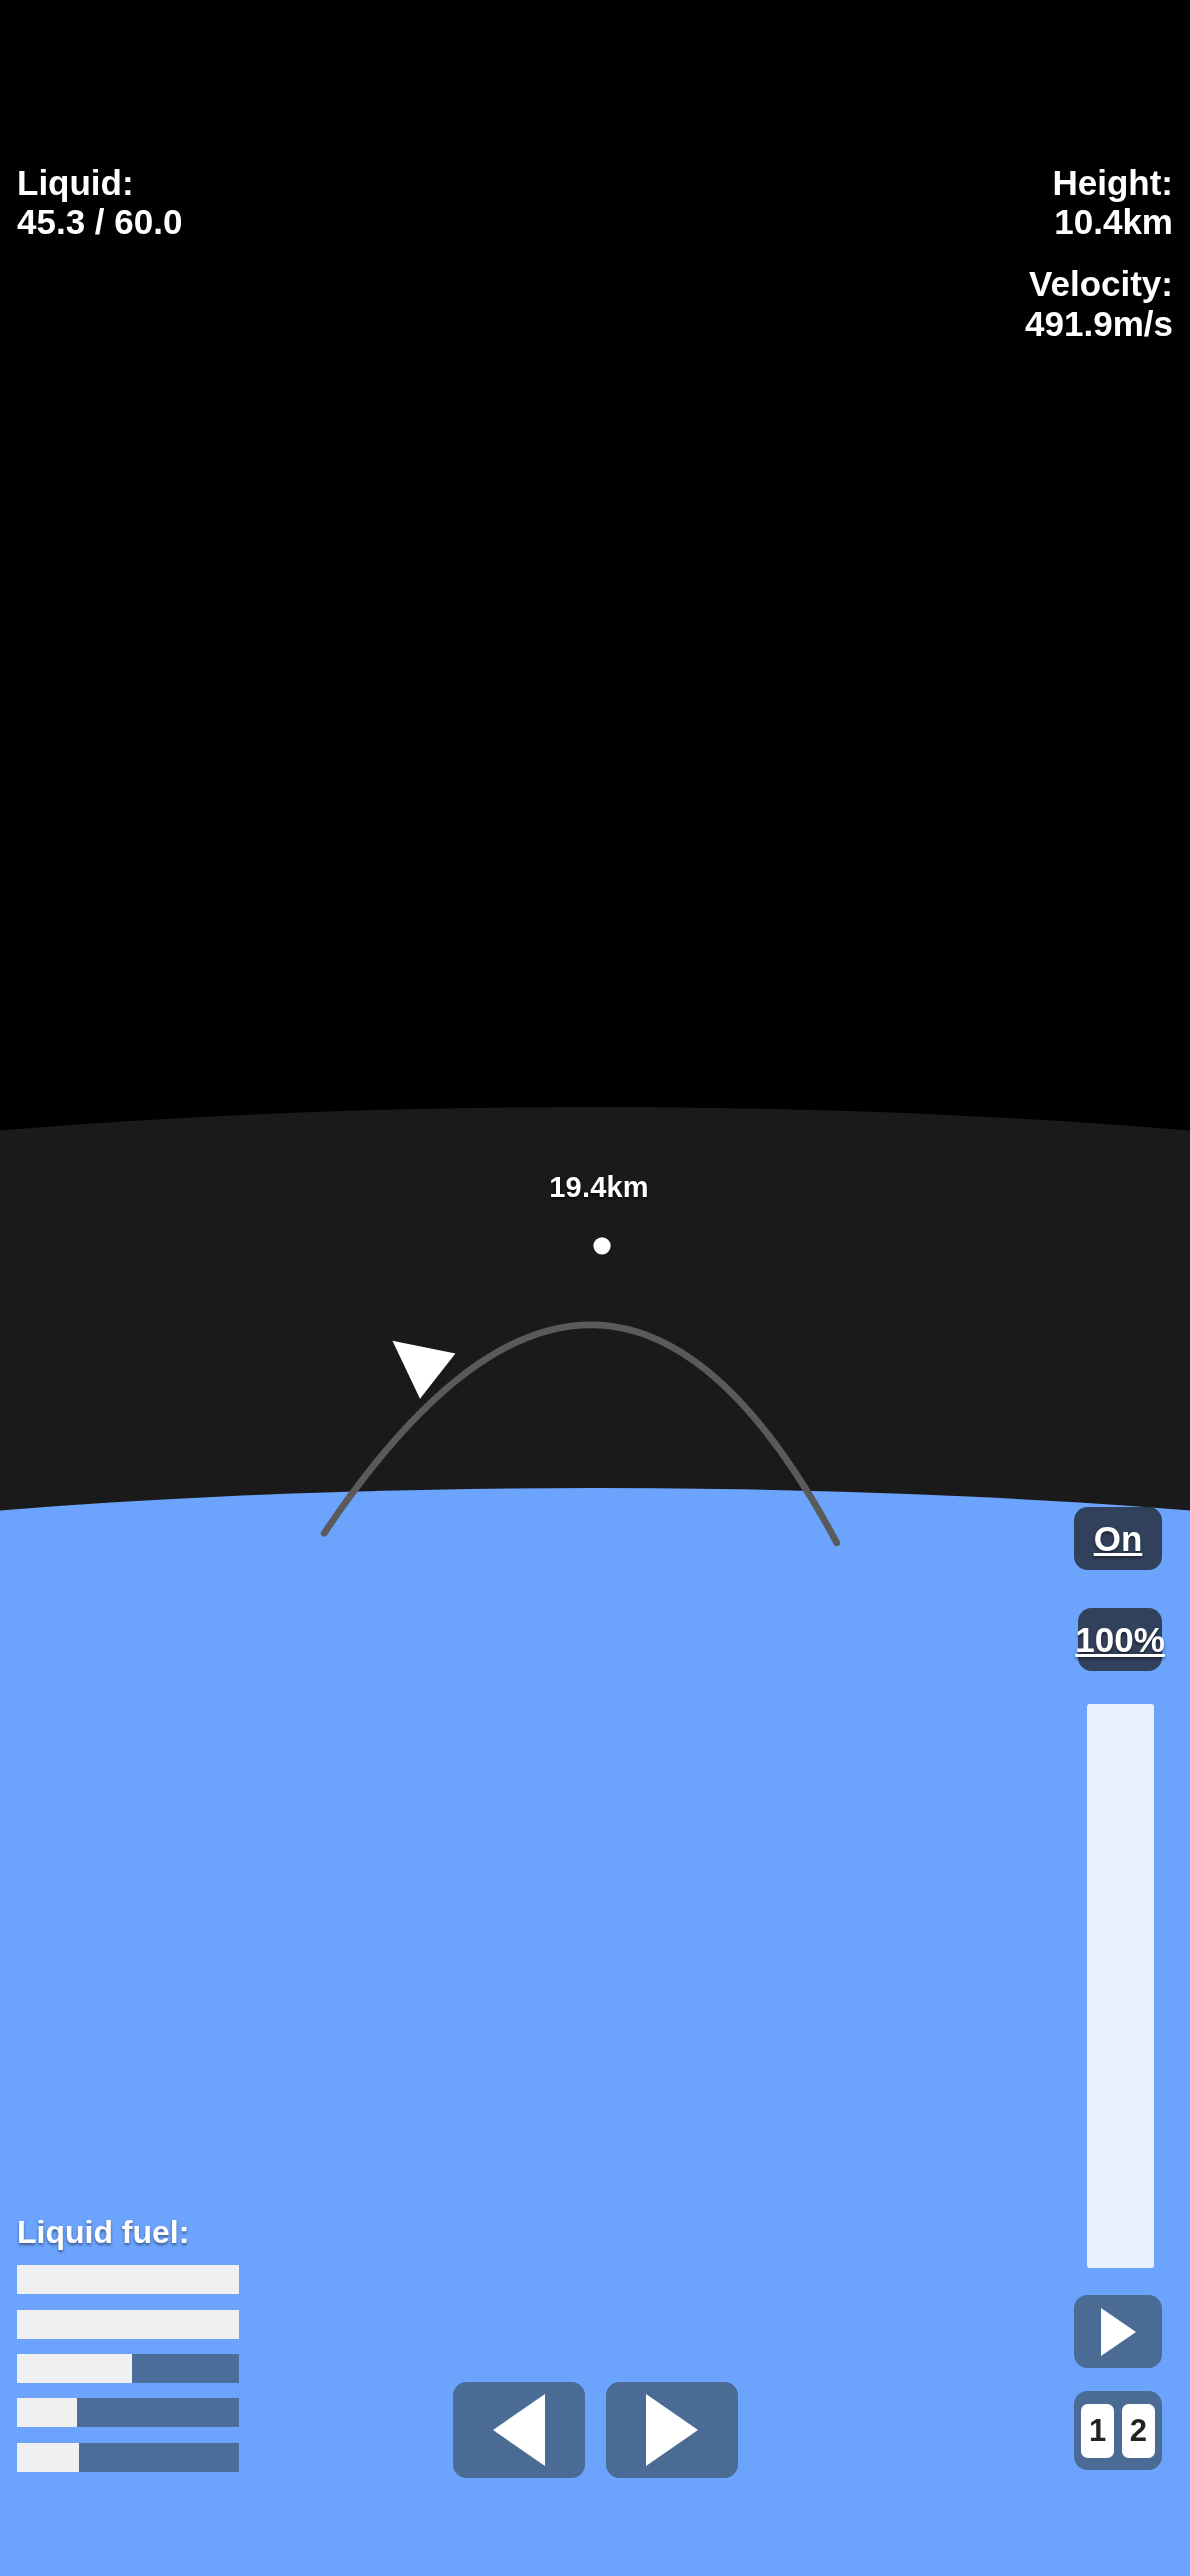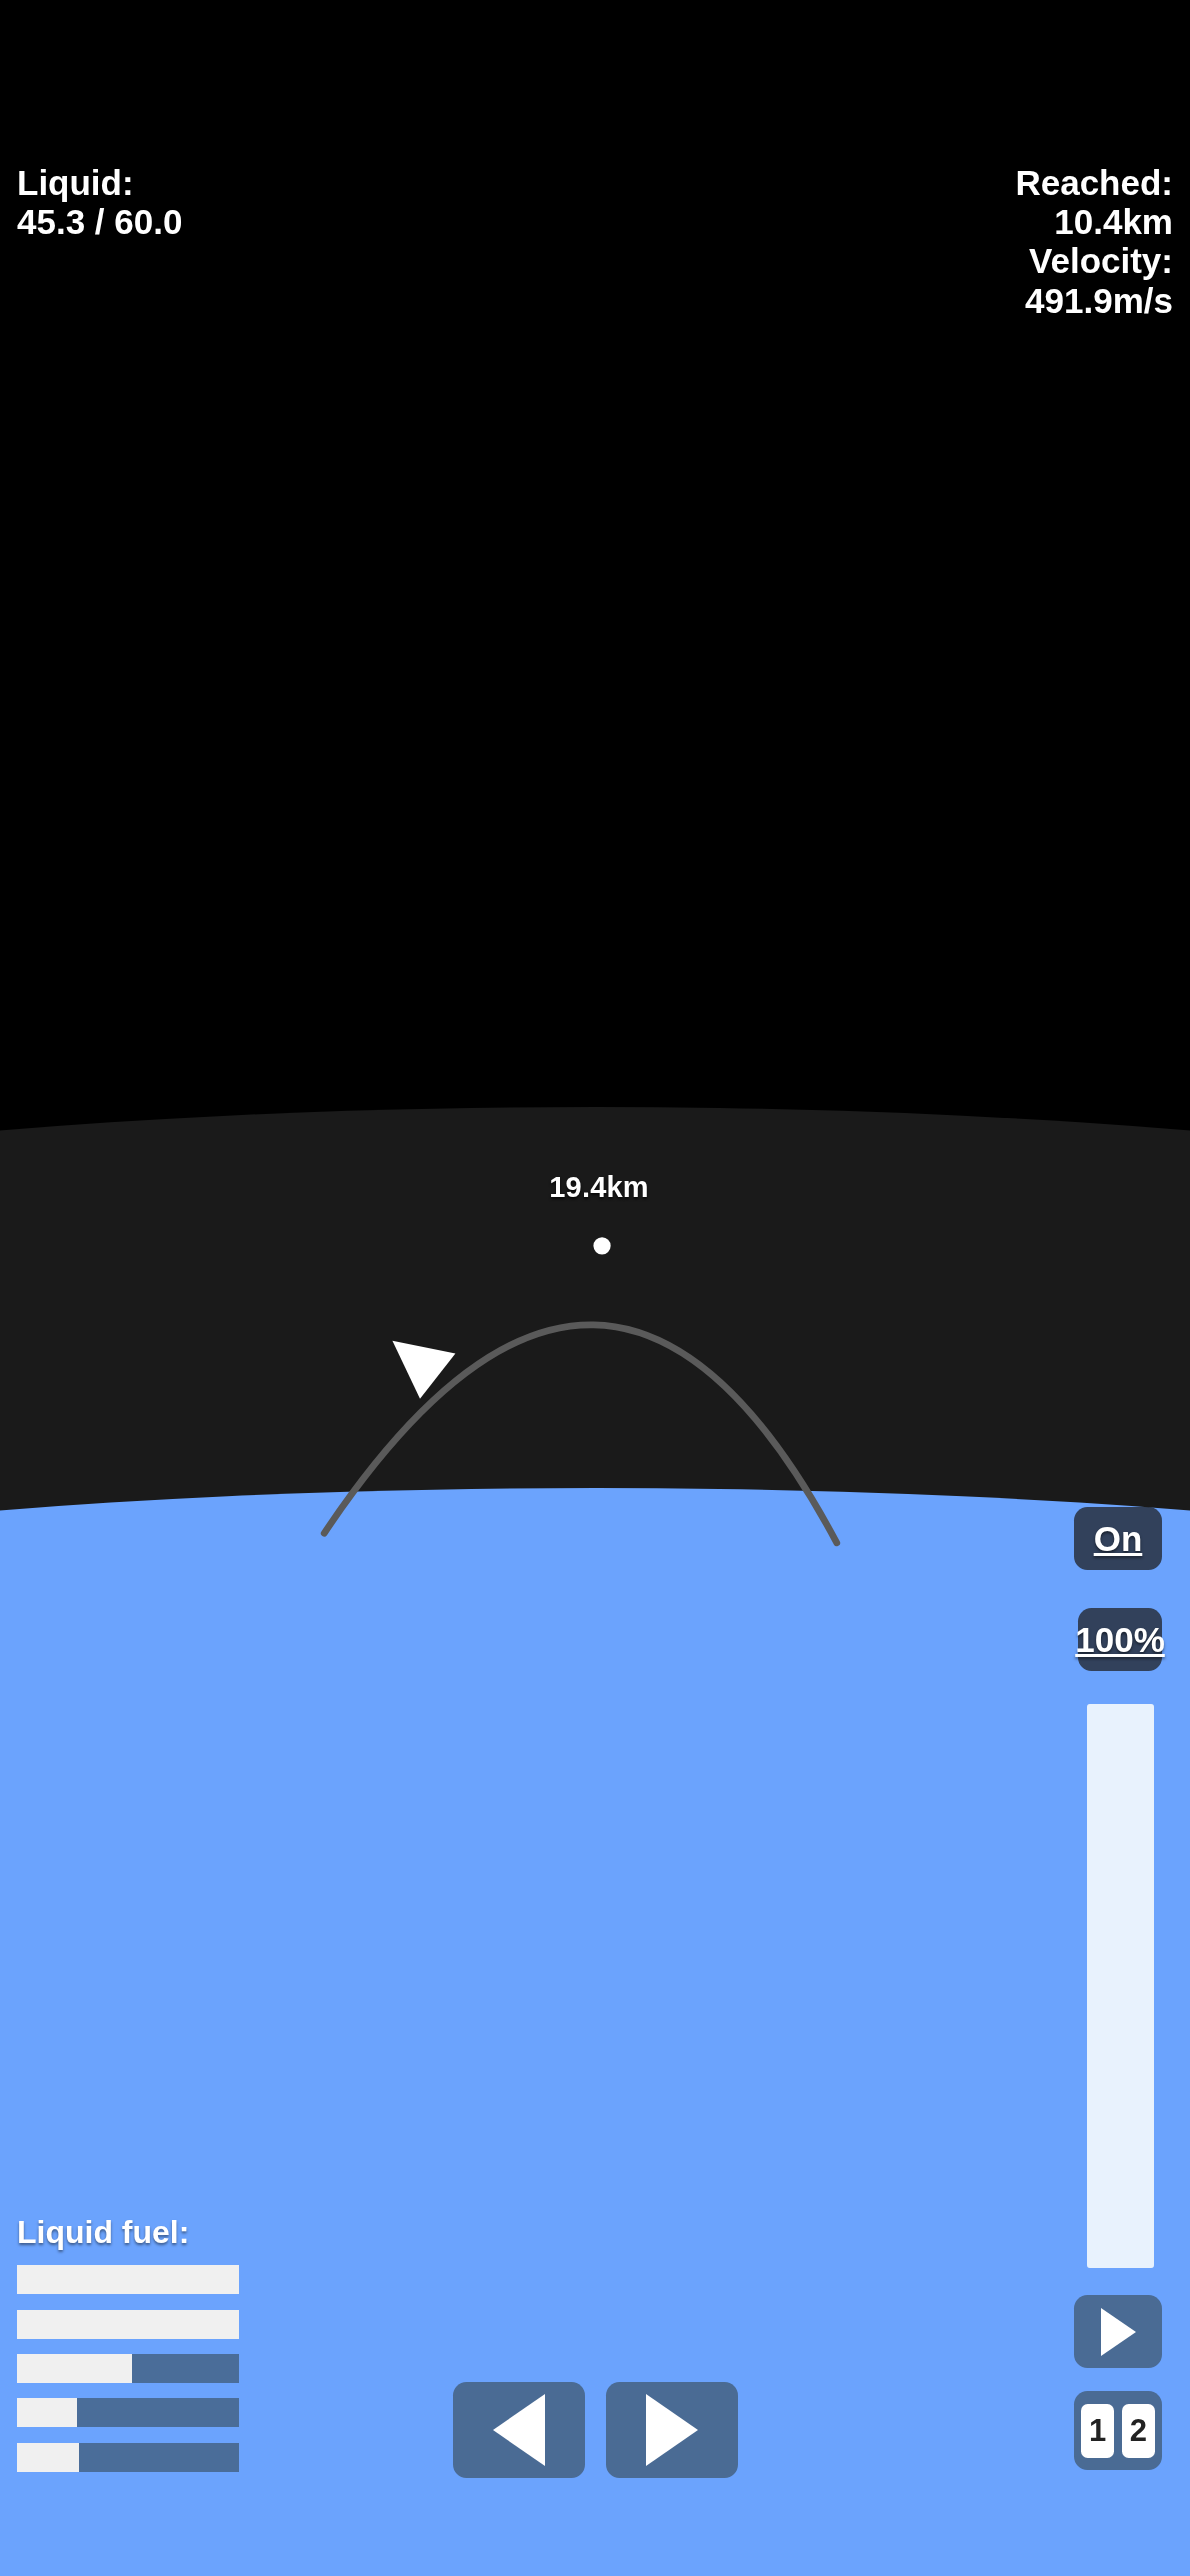--- a/index.html
+++ b/index.html
@@ -87,21 +87,21 @@
 
   
   .telem{
     position:absolute; z-index:10;
     color:#ffffff; font-weight:bold;
     font-size:35px; line-height:1.12;
     text-shadow:0 1.9px 2.9px rgba(0,0,0,.6);
   }
   #telem-left { left:17px;  top:163px; text-align:left; }
   #telem-right{ right:17px; top:163px; text-align:right; }
-  .telem .grp + .grp{ }
+  .telem .grp + .grp{ margin-top:23px; }
 
   
   #center-msg{
     position:absolute; z-index:10;
     left:0; right:0; top:740px;
     text-align:center;
     color:#ffffff; font-size:43px; font-weight:bold;
     letter-spacing:0.3px;
     text-shadow:0 1.9px 3.8px rgba(0,0,0,.6);
   }
@@ -216,21 +216,21 @@
 
   <div class="telem" id="telem-left">
     <div class="grp">
       <div>Liquid:</div>
       <div>45.3 / 60.0</div>
     </div>
   </div>
 
   <div class="telem" id="telem-right">
     <div class="grp">
-      <div>Reached:</div>
+      <div>Height:</div>
       <div>10.4km</div>
     </div>
     <div class="grp">
       <div>Velocity:</div>
       <div>491.9m/s</div>
     </div>
   </div>
 
 
   <div class="right-col">

